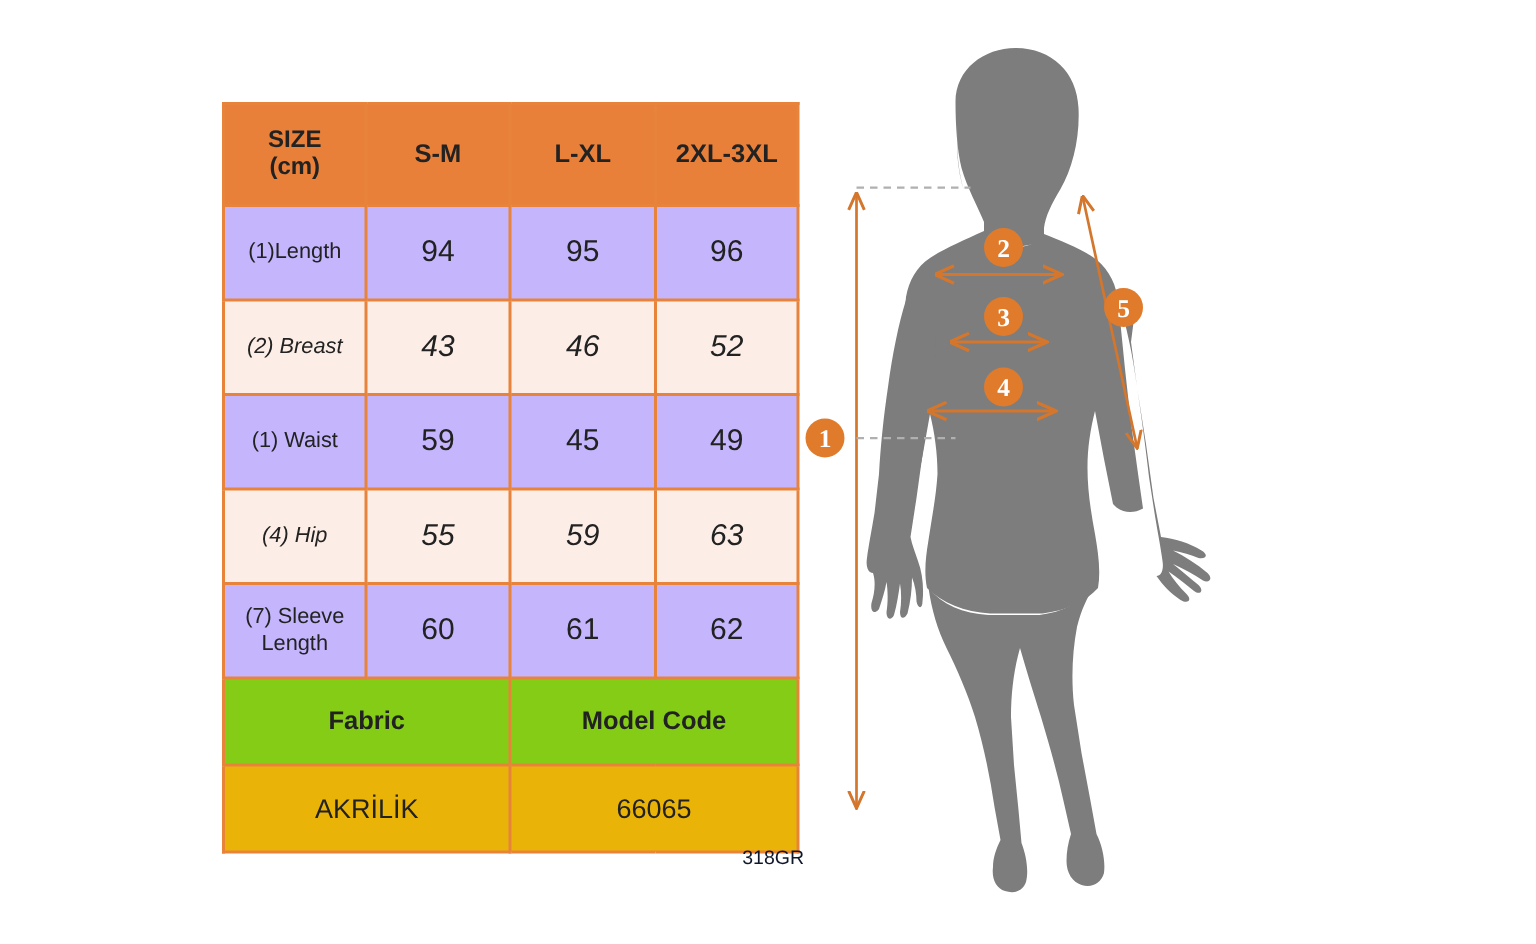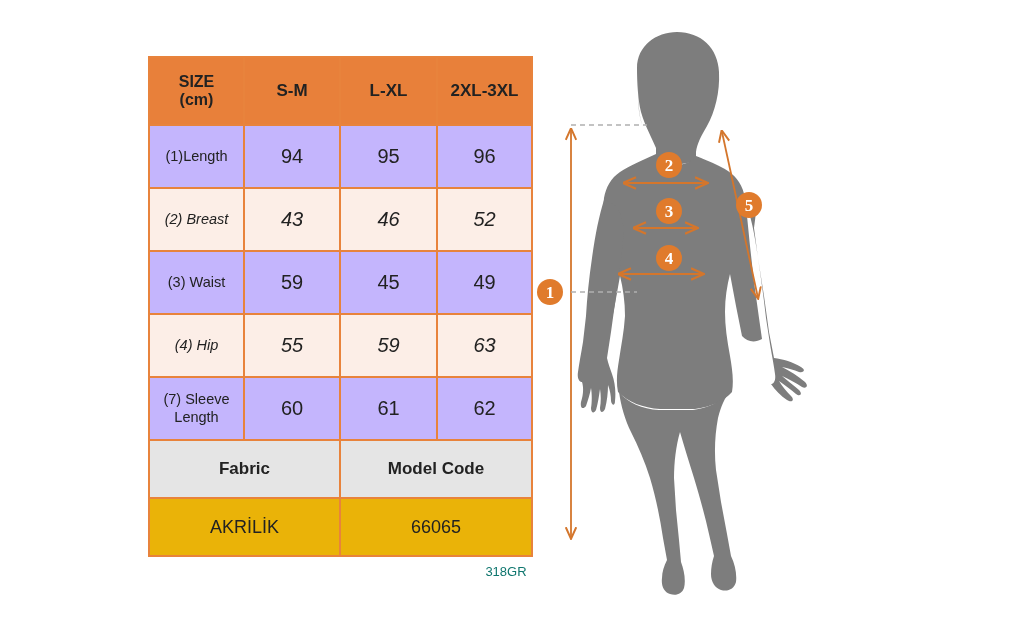--- a/index.html
+++ b/index.html
@@ -12,21 +12,21 @@
     height: 629px;
     position: relative;
     overflow: hidden;
     font-family: "Liberation Sans", sans-serif;
   }
 
   
   #size-chart-table {
     position: absolute;
     left: 148px;
-    top: 56px;
+    top: 68px;
     width: 375px;
     border-collapse: collapse;
     table-layout: fixed;
   }
   #size-chart-table td,
   #size-chart-table th {
     border: 2px solid #E8833C;
     text-align: center;
     vertical-align: middle;
     padding: 0;
@@ -49,40 +49,40 @@
     font-size: 14.5px;
     height: 61px;
     line-height: 1.2;
   }
   .meas-val {
     font-size: 20px;
     height: 61px;
   }
 
   .sub-hdr {
-    background: #e5e5e5;
+    background: #84cc16;
     color: #ffffff;
     font-weight: bold;
     font-size: 17px;
     height: 56px;
   }
   .sub-val {
     background: #eab308;
     font-size: 18px;
     height: 56px;
   }
 
   #weight-note {
     position: absolute;
-    left: 464px;
+    left: 452px;
     top: 564px;
     width: 84px;
-    text-align: center;
+    text-align: right;
     font-size: 13px;
-    color: #0f766e;
+    color: #0f172a;
   }
 
   
   #figure-panel {
     position: absolute;
     left: 525px;
     top: 20px;
     width: 300px;
     height: 590px;
   }
@@ -120,21 +120,21 @@
     </tr>
 
     <tr class="row-light">
       <td class="meas-name">(2) Breast</td>
       <td class="meas-val">43</td>
       <td class="meas-val">46</td>
       <td class="meas-val">52</td>
     </tr>
 
     <tr class="row-dark">
-      <td class="meas-name">(3) Waist</td>
+      <td class="meas-name">(1) Waist</td>
       <td class="meas-val">59</td>
       <td class="meas-val">45</td>
       <td class="meas-val">49</td>
     </tr>
 
     <tr class="row-light">
       <td class="meas-name">(4) Hip</td>
       <td class="meas-val">55</td>
       <td class="meas-val">59</td>
       <td class="meas-val">63</td>

